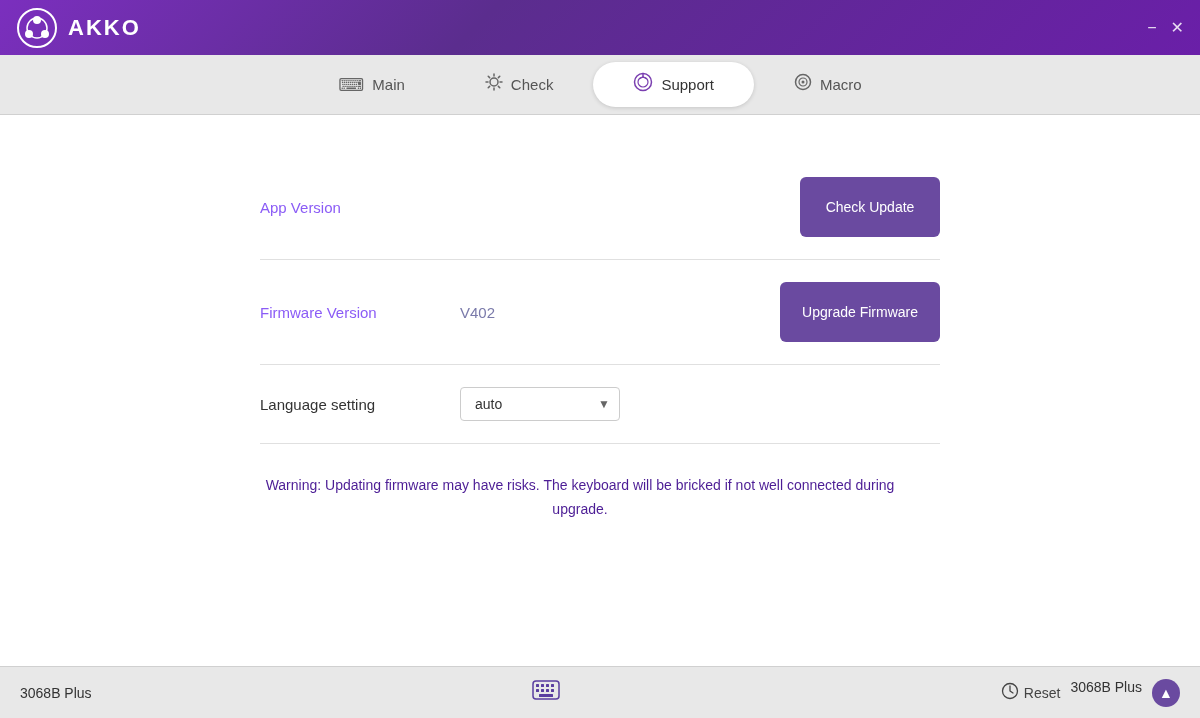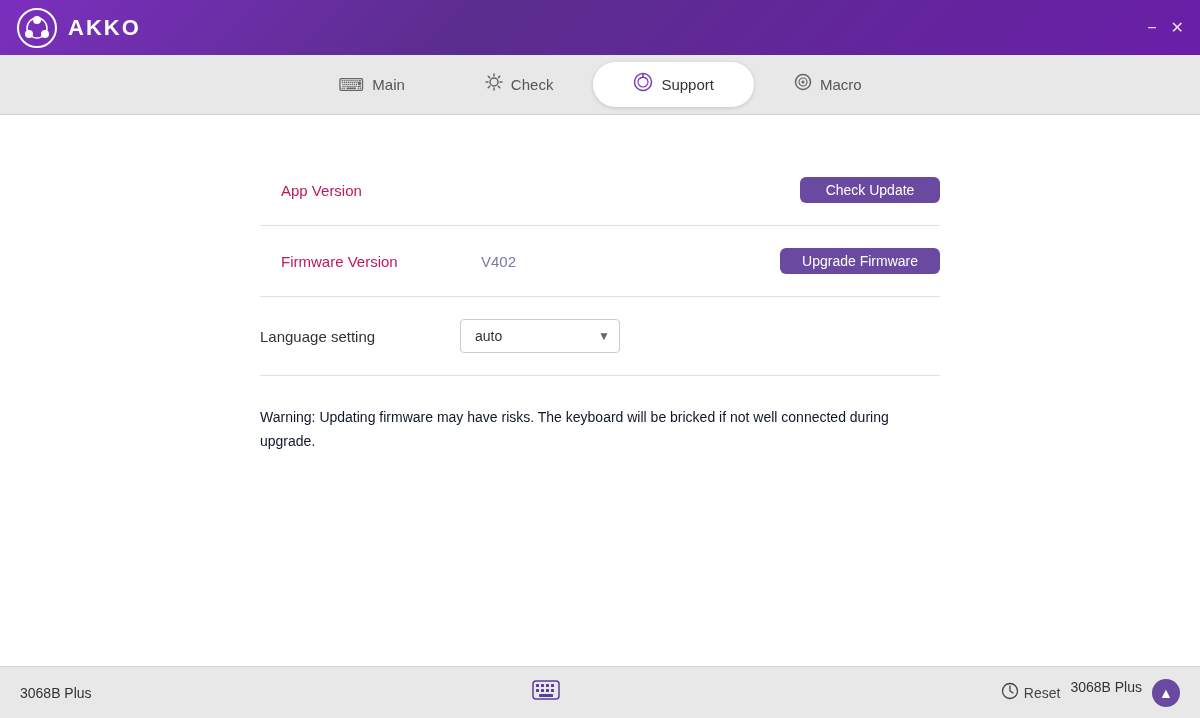--- a/index.html
+++ b/index.html
@@ -105,38 +105,37 @@
     .info-row {
       display: flex;
       align-items: center;
       padding: 22px 0;
       border-bottom: 1px solid #e0e0e0;
       gap: 0;
     }
     .row-label {
       width: 200px;
       font-size: 15px;
-      color: #be185d;
+      color: #8b5cf6;
       font-weight: 400;
-      margin-left: 21px;
     }
     .row-value {
       flex: 1;
       font-size: 15px;
       color: #7a7aaa;
     }
     .row-action {
       margin-left: auto;
     }
     .purple-btn {
       background: #6a4aa0;
       color: white;
       border: none;
       border-radius: 6px;
-      padding: 5px 22px;
+      padding: 22px 22px;
       font-size: 14px;
       cursor: pointer;
       font-weight: 500;
       min-width: 140px;
       text-align: center;
     }
 
     
     .lang-row {
       display: flex;
@@ -172,21 +171,22 @@
       transform: translateY(-50%);
       pointer-events: none;
       color: #666;
       font-size: 12px;
     }
 
     
     #warning-text {
       margin-top: 30px;
       font-size: 14px;
-      color: #0f172a;
+      color: #4c1d95;
+      text-align: center;
       line-height: 1.7;
       max-width: 640px;
     }
 
     
     #footer {
       height: 52px;
       background: #e8e8e8;
       display: flex;
       align-items: center;

